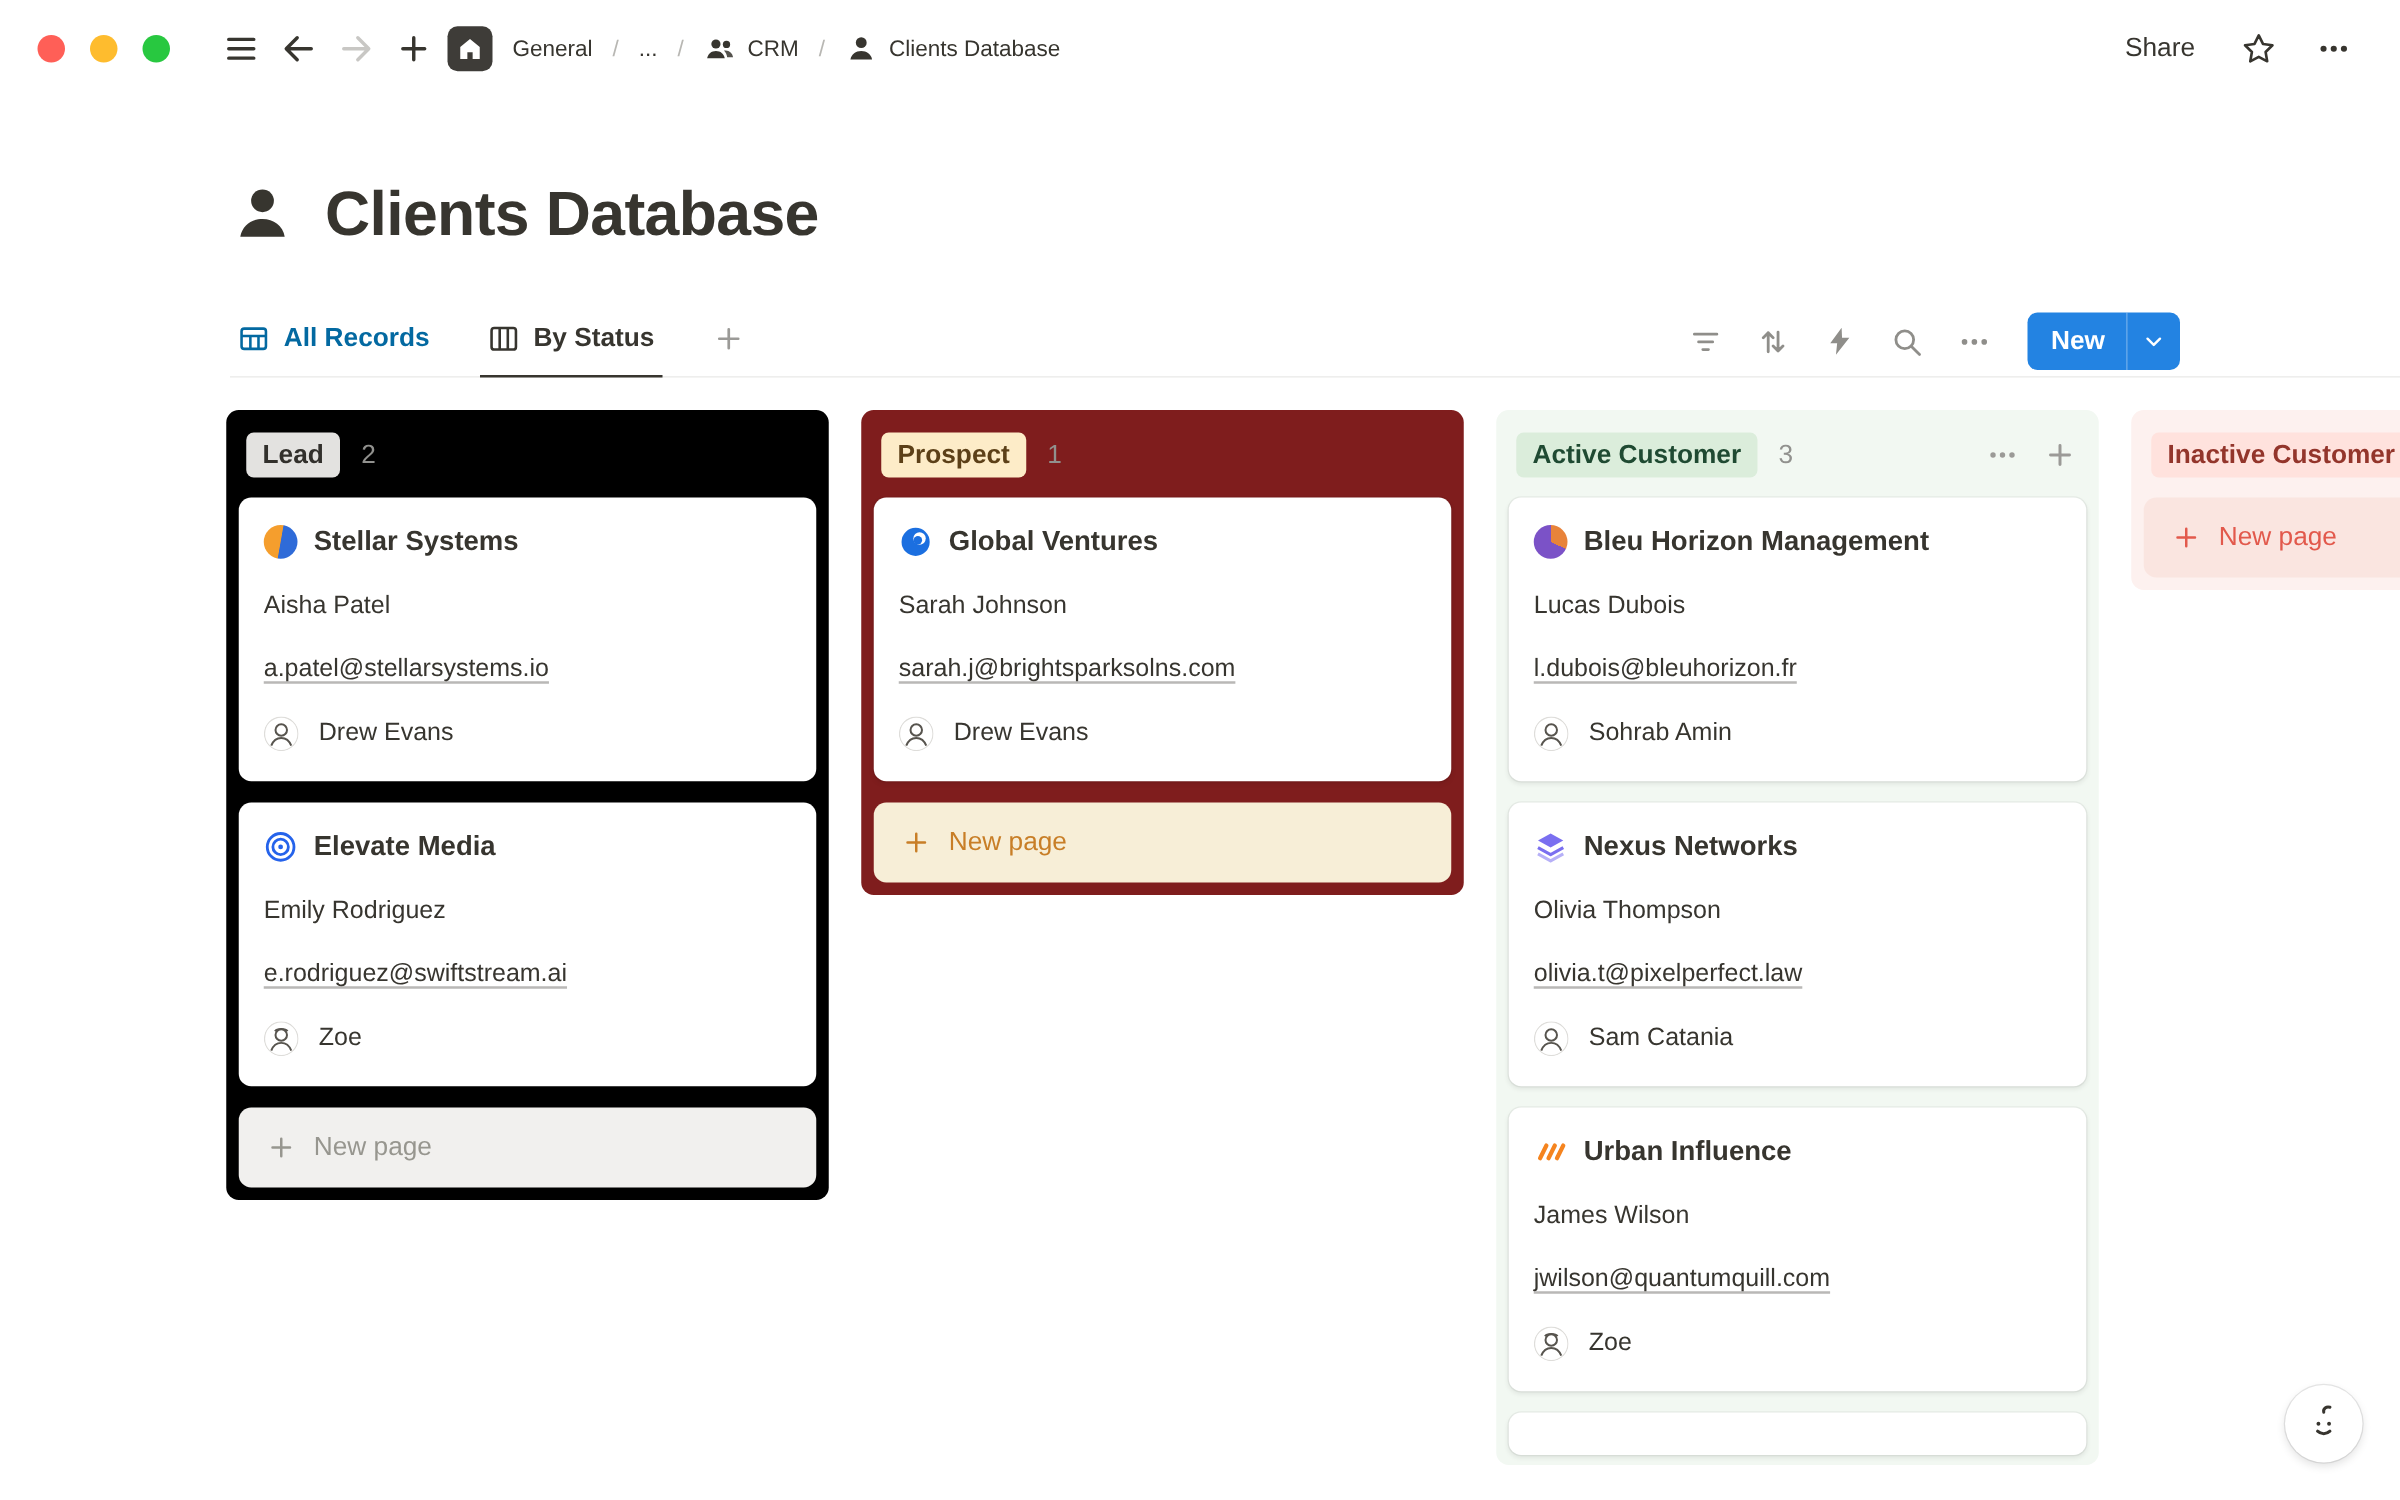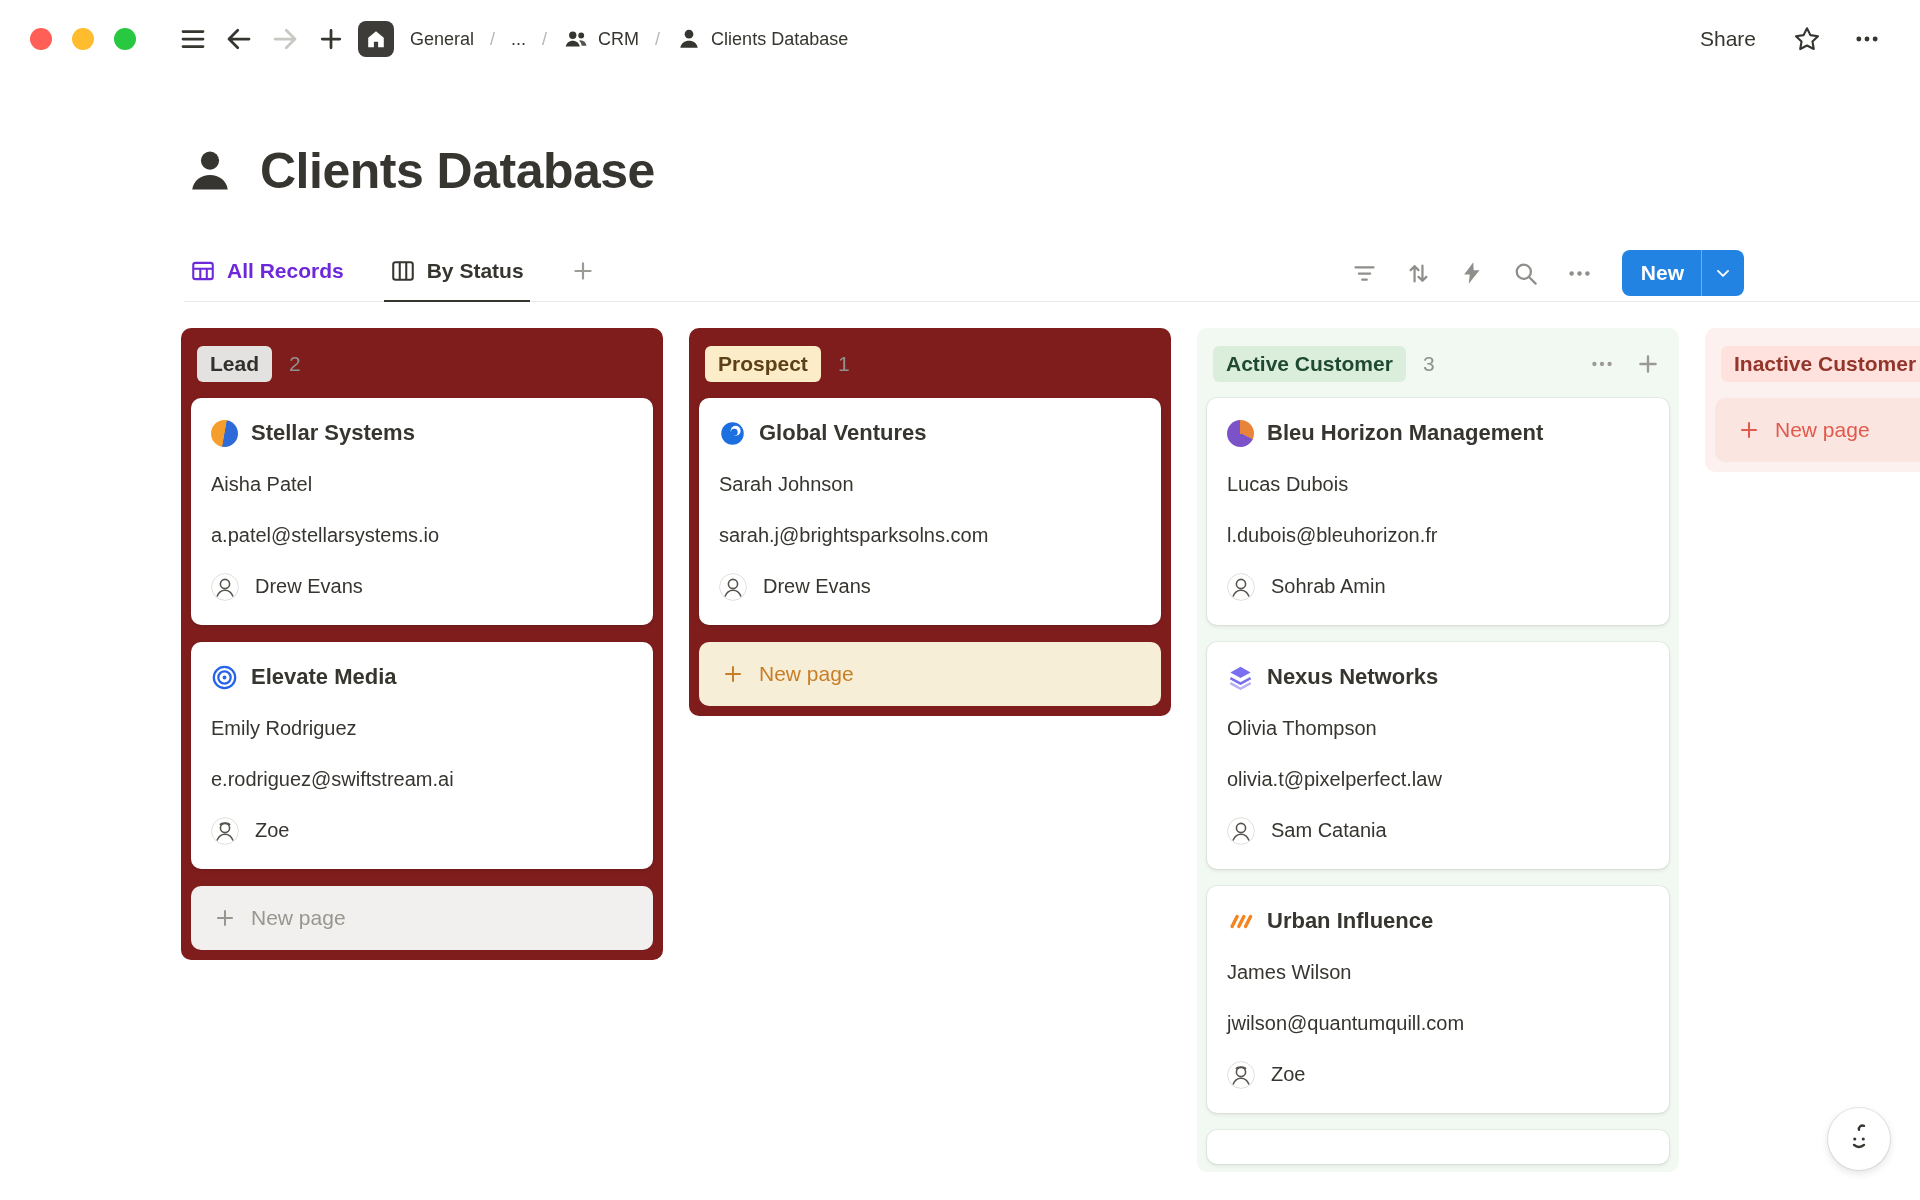--- a/index.html
+++ b/index.html
@@ -23,53 +23,53 @@
 
   
   .title-row { margin:64px 0 0 184px; display:flex; align-items:center; gap:24px; }
   .title-icon { color:#37352F; }
   h1 { font-size:50px; font-weight:700; letter-spacing:-0.5px; }
 
   
   .tabs-wrap { margin:46px 0 0 184px; display:flex; align-items:center; border-bottom:1px solid #E9E9E7; padding-right:176px; }
   .tab { display:flex; align-items:center; gap:11px; font-size:21px; font-weight:600; padding:12px 6px 16px;
          margin-right:34px; border-bottom:2.5px solid transparent; margin-bottom:-1.5px; cursor:pointer; }
-  .tab.inactive { color:#6d28d9;text-align:right; }
+  .tab.inactive { color:#0369a1;text-align:right; }
   .tab.active { color:#37352F; border-bottom-color:#37352F;justify-content:space-between; }
   .add-view { color:#9B9A97; padding:0 6px 4px; cursor:pointer; }
   .toolbar-right { margin-left:auto; display:flex; align-items:center; gap:27px; color:#8F8E8A; }
   .tool-icon { cursor:pointer; display:flex; align-items:center; justify-content:center; }
   .new-btn { margin-left:2px; background:#2383E2; color:#fff; border-radius:8px; height:46px; display:flex; align-items:stretch;
              font-size:21px; font-weight:600; overflow:hidden; cursor:pointer; }
   .new-btn-label { display:flex; align-items:center; padding:0 17px 0 19px; }
   .new-btn-divider { width:1px; background:rgba(255,255,255,0.35); margin:0; }
   .new-btn-caret { display:flex; align-items:center; padding:0 11px; }
 
   
   .board { display:flex; align-items:flex-start; gap:26px; padding:26px 0 0 181px; }
   .column { width:482px; flex:none; border-radius:10px; padding:8px; }
-  .col-lead { background:#7f1d1d; }
+  .col-lead { background:#000000; }
   .col-prospect { background:#7f1d1d; }
   .col-active { background:#F2F8F2; }
   .col-inactive { background:#FDF1EF; }
   .col-header { display:flex; align-items:center; padding:10px 10px 16px 8px; }
   .badge { border-radius:6px; padding:5px 13px; font-size:21px; font-weight:600; line-height:1.25; white-space:nowrap; }
   .badge-lead { background:#E3E2E0; color:#32302C; }
   .badge-prospect { background:#FDECC8; color:#5C4018; }
   .badge-active { background:#DBEDDB; color:#1F4A32; }
   .badge-inactive { background:#FFE2DD; color:#93352B; }
   .col-count { margin-left:17px; font-size:21px; color:#91918E; }
   .col-actions { margin-left:auto; display:flex; align-items:center; gap:20px; color:#9B9A97; }
 
   .card { background:#fff; border-radius:10px; margin:0 2px 17px;
           box-shadow:0 0 0 1px rgba(15,15,15,0.05), 0 2px 4px rgba(15,15,15,0.08);
           padding:22px 20px 24px; cursor:pointer; }
   .card-title { display:flex; align-items:flex-start; gap:13px; font-size:22px; font-weight:600; margin-bottom:24px; }
   .card-line { font-size:20px; line-height:1.3; margin-bottom:25px; }
-  .email { text-decoration-color:rgba(55,53,47,0.35); text-underline-offset:3.5px; }
+  .email { text-decoration:underline; text-decoration-color:rgba(55,53,47,0.35); text-underline-offset:3.5px; }
   .owner { display:flex; align-items:center; gap:16px; font-size:20px; }
   .avatar { width:28px; height:28px; border-radius:50%; flex:none; overflow:hidden; }
   .card.partial { height:34px; padding:0; margin-bottom:0; }
 
   .cicon { width:27px; height:27px; flex:none; display:flex; align-items:center; justify-content:center; }
   .cicon.round { border-radius:50%; }
   .logo-stellar { background:linear-gradient(100deg,#F59E2D 49%,#2F6BD8 51%); }
   .logo-bleu { background:conic-gradient(#E8833A 0 115deg,#7B52C7 115deg 360deg); }
 
   .new-page { display:flex; align-items:center; gap:14px; border-radius:10px; height:64px; padding:0 22px;

